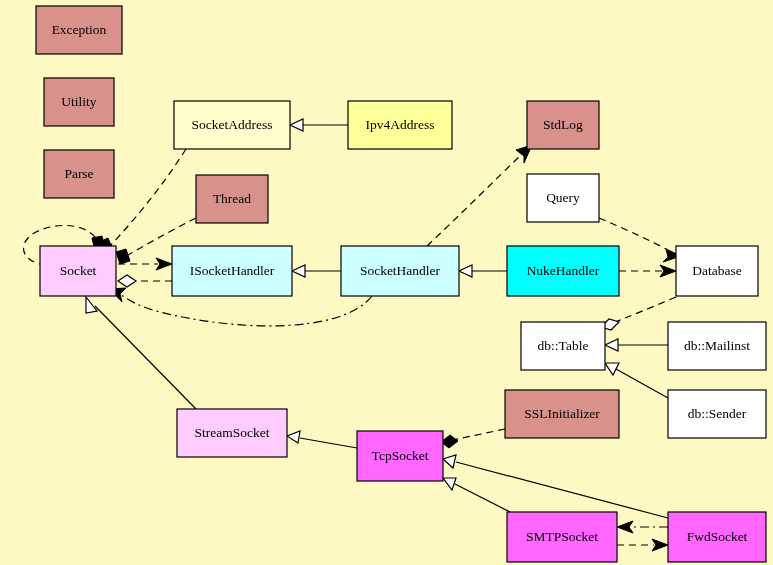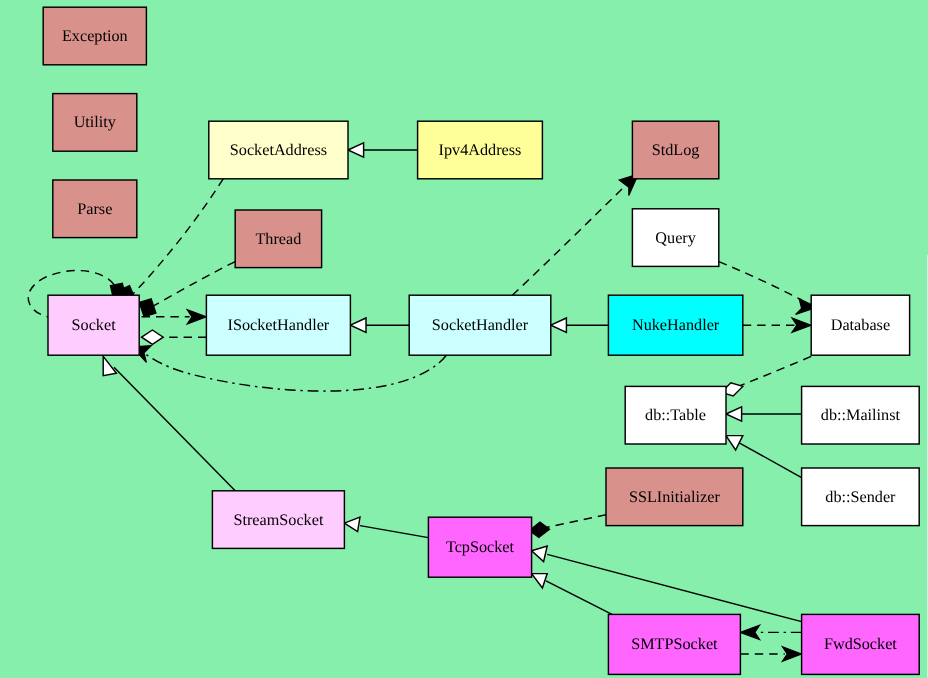--- a/index.html
+++ b/index.html
@@ -4,21 +4,21 @@
 <style>
   html, body {
     margin: 0;
     padding: 0;
     background: #ffffff;
   }
   #canvas-root {
     position: relative;
     width: 773px;
     height: 565px;
-    background: #86efac;
+    background: #fef9c3;
     font-family: "Liberation Serif", "DejaVu Serif", serif;
     overflow: hidden;
   }
   svg#diagram {
     position: absolute;
     top: 0;
     left: 0;
     width: 773px;
     height: 565px;
   }

